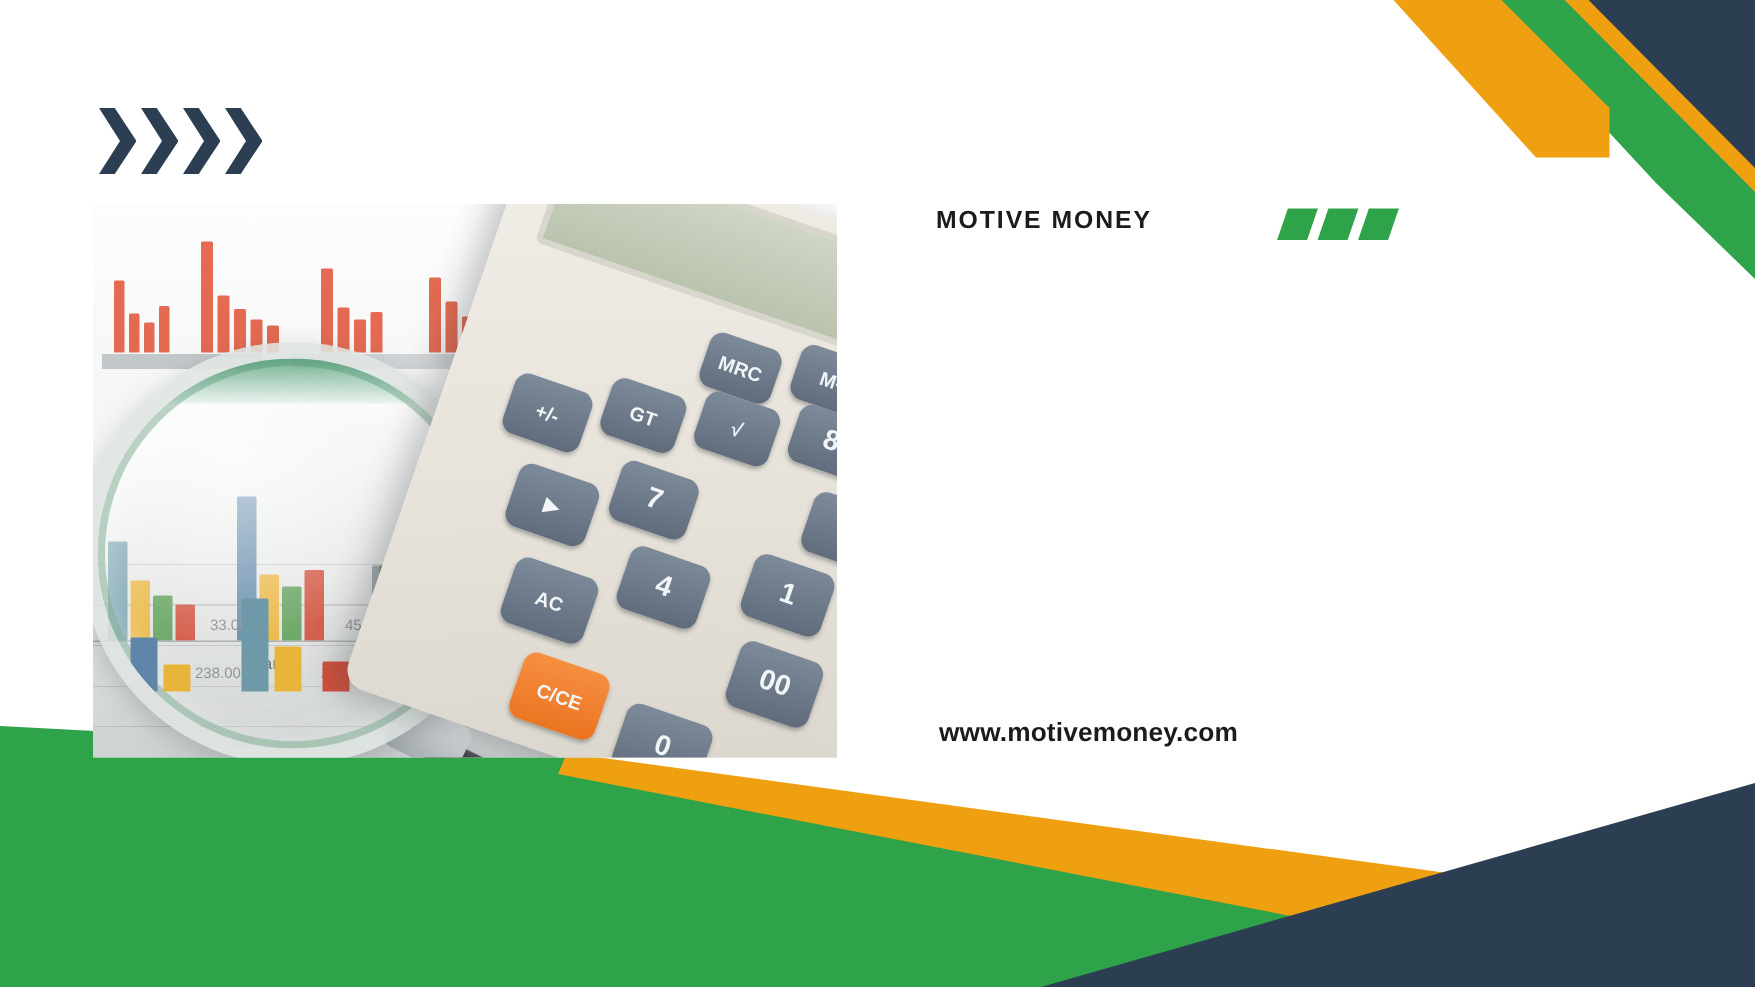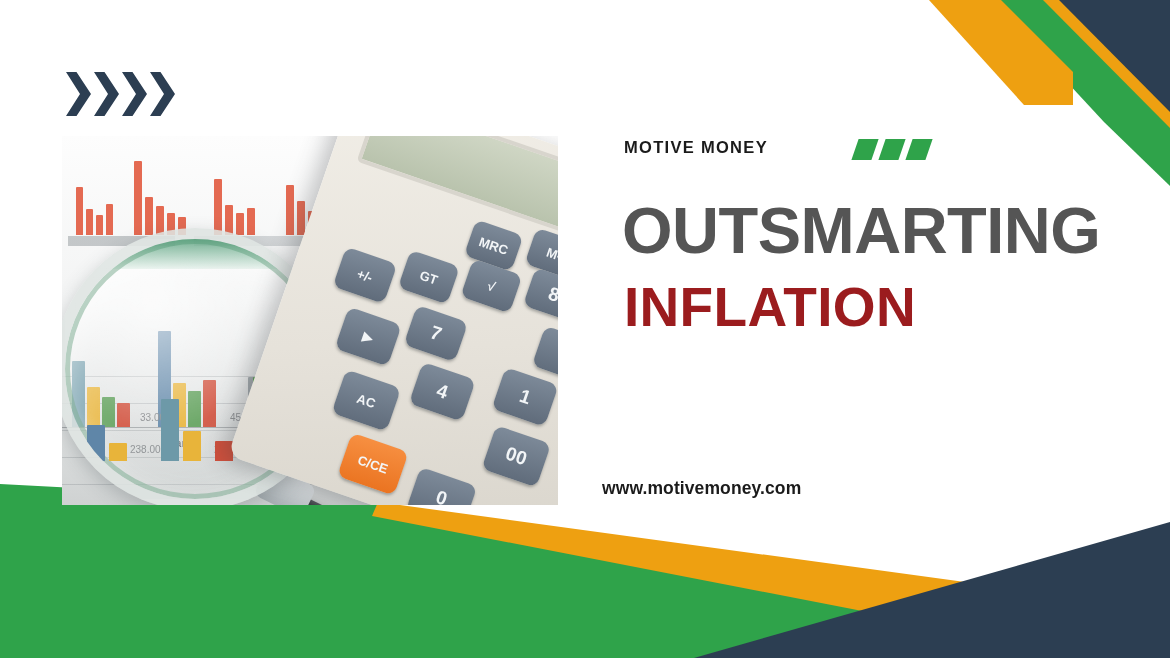--- a/index.html
+++ b/index.html
@@ -231,21 +231,21 @@
     position:absolute;
     left:626px; top:378px;
     width:450px;
     font-size:17.5px;
     font-weight:700;
     line-height:1.75;
     color:#1b1b1b;
   }
   .website {
     position:absolute;
-    left:602px; top:478px;
+    left:626px; top:478px;
     font-size:17.5px;
     font-weight:700;
     color:#1b1b1b;
     letter-spacing:.1px;
   }
 </style>
 </head>
 <body>
 
 <div id="poster">
@@ -389,17 +389,15 @@
   </div>
 
   <div class="brand">MOTIVE MONEY</div>
 
   <div class="brand-dashes">
     <span class="brand-dash"></span>
     <span class="brand-dash"></span>
     <span class="brand-dash"></span>
   </div>
 
-  <div class="title-main">OUTSMARTING</div>
-  <div class="title-accent">INFLATION</div>
   <div class="website">www.motivemoney.com</div>
 
 </div>
 
 </body></html>

